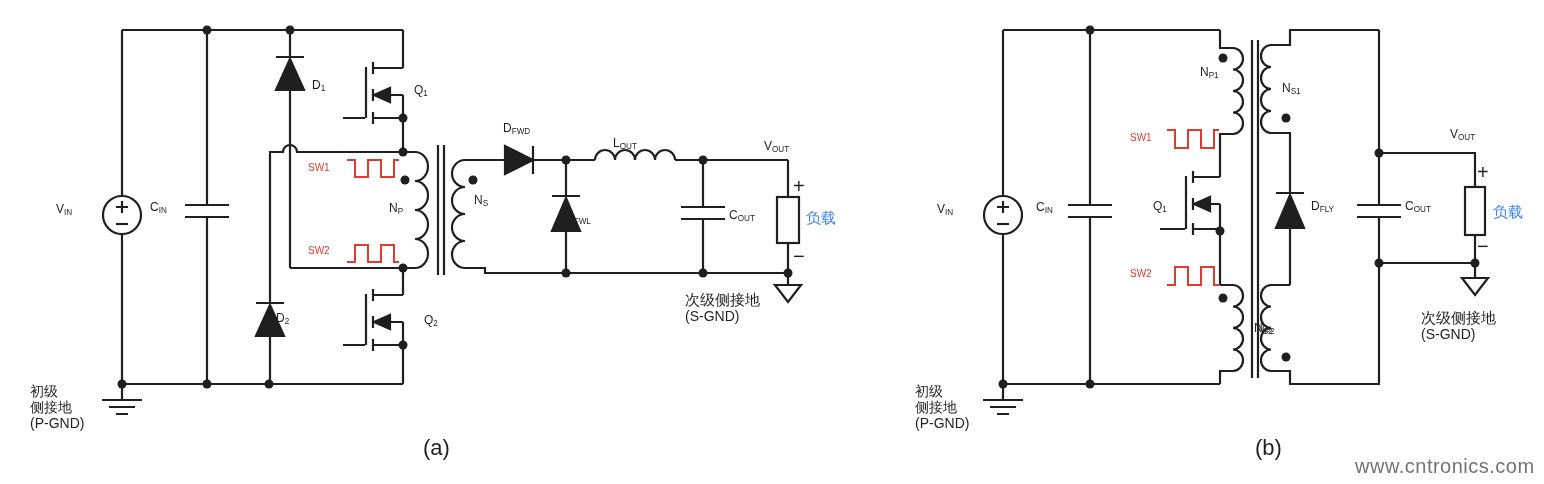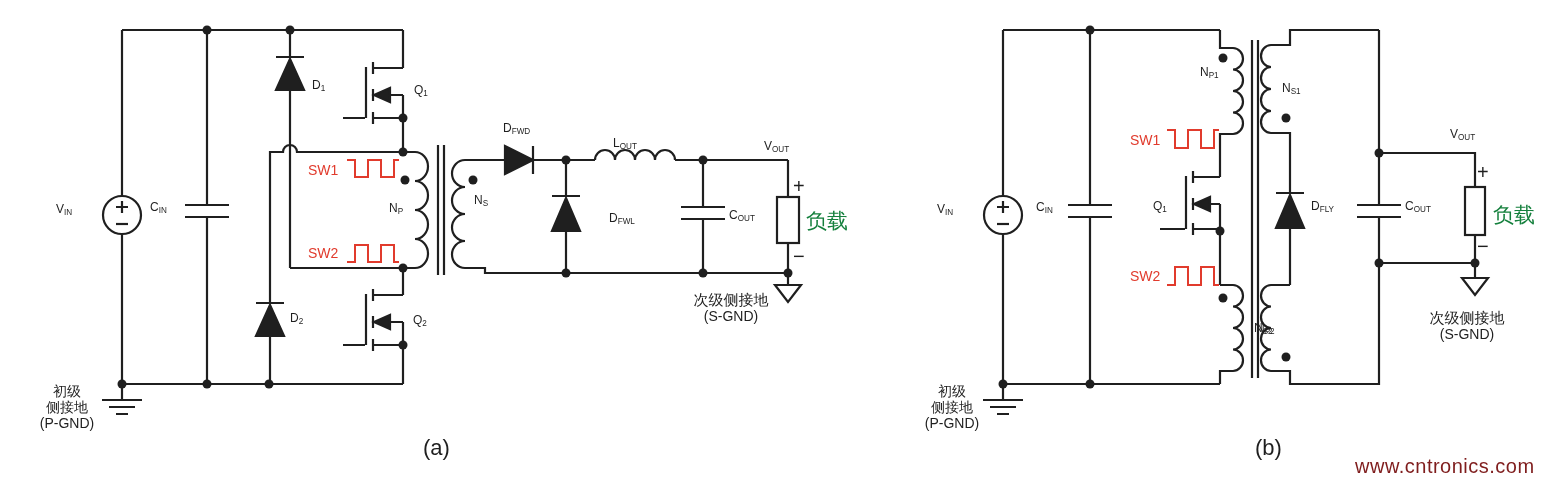--- a/index.html
+++ b/index.html
@@ -11,27 +11,27 @@
     overflow:hidden;
   }
   .canvas svg{position:absolute;left:0;top:0;}
   .lbl{
     position:absolute;
     font-size:12px;color:#1f1f1f;
     white-space:nowrap;line-height:1;
   }
   .lbl sub{font-size:0.68em;vertical-align:-0.22em;}
   .lbl-red{
-    position:absolute;font-size:14px;color:#e13b2d;
+    position:absolute;font-size:10px;color:#e13b2d;
     white-space:nowrap;line-height:1;
   }
-  .lbl-cn{position:absolute;font-size:21px;color:#15803d;white-space:nowrap;line-height:1;}
+  .lbl-cn{position:absolute;font-size:15px;color:#3b82f6;white-space:nowrap;line-height:1;}
   .gnd-lbl{
     position:absolute;font-size:14px;color:#1f1f1f;
-    text-align:center;line-height:16px;
+    text-align:left;line-height:16px;
   }
   .cap{position:absolute;font-size:22px;color:#1f1f1f;line-height:1;}
   .sign{position:absolute;font-size:20px;color:#1f1f1f;line-height:1;}
   .watermark{position:absolute;font-size:20px;line-height:1;letter-spacing:0.5px;}
 </style>
 </head>
 <body>
 
 <div class="canvas">
 
@@ -213,25 +213,25 @@
 </svg>
 
   <div class="lbl" style="left:56px;top:203px"><span>V</span><sub>IN</sub></div>
   <div class="lbl" style="left:150px;top:201px"><span>C</span><sub>IN</sub></div>
   <div class="lbl" style="left:312px;top:79px"><span>D</span><sub>1</sub></div>
   <div class="lbl" style="left:414px;top:84px"><span>Q</span><sub>1</sub></div>
   <div class="lbl-red" style="left: 308px; top: 163px; color: rgb(225, 59, 45);">SW1</div>
   <div class="lbl" style="left:389px;top:202px"><span>N</span><sub>P</sub></div>
   <div class="lbl" style="left:474px;top:194px"><span>N</span><sub>S</sub></div>
   <div class="lbl-red" style="left: 308px; top: 246px; color: rgb(225, 59, 45);">SW2</div>
-  <div class="lbl" style="left:290px;top:312px"><span>D</span><sub>2</sub></div>
-  <div class="lbl" style="left:413px;top:314px"><span>Q</span><sub>2</sub></div>
+  <div class="lbl" style="left:276px;top:312px"><span>D</span><sub>2</sub></div>
+  <div class="lbl" style="left:424px;top:314px"><span>Q</span><sub>2</sub></div>
   <div class="lbl" style="left:503px;top:122px"><span>D</span><sub>FWD</sub></div>
   <div class="lbl" style="left:613px;top:137px"><span>L</span><sub>OUT</sub></div>
-  <div class="lbl" style="left:609px;top:212px"><span>D</span><sub>FWL</sub></div>
+  <div class="lbl" style="left:565px;top:212px"><span>D</span><sub>FWL</sub></div>
   <div class="lbl" style="left:729px;top:209px"><span>C</span><sub>OUT</sub></div>
   <div class="lbl" style="left:764px;top:140px"><span>V</span><sub>OUT</sub></div>
   <div class="sign" style="left:793px;top:176px">+</div>
   <div class="sign" style="left:793px;top:246px">−</div>
   <div class="lbl-cn" style="left:806px;top:210px">负载</div>
   <div class="gnd-lbl" style="left:685px;top:292px;width:92px">
     <div style="font-size:15px">次级侧接地</div>
     <div>(S-GND)</div>
   </div>
   <div class="gnd-lbl" style="left:30px;top:383px;width:74px">
@@ -260,14 +260,14 @@
     <div style="font-size:15px">次级侧接地</div>
     <div>(S-GND)</div>
   </div>
   <div class="gnd-lbl" style="left:915px;top:383px;width:74px">
     <div>初级</div>
     <div>侧接地</div>
     <div>(P-GND)</div>
   </div>
   <div class="cap" style="left:1255px;top:437px">(b)</div>
 
-  <div class="watermark" style="left: 1355px; top: 456px; color: #7f1d1d;">www.cntronics.com</div>
+  <div class="watermark" style="left: 1355px; top: 456px; color: #737373;">www.cntronics.com</div>
 </div>
 
 </body></html>

